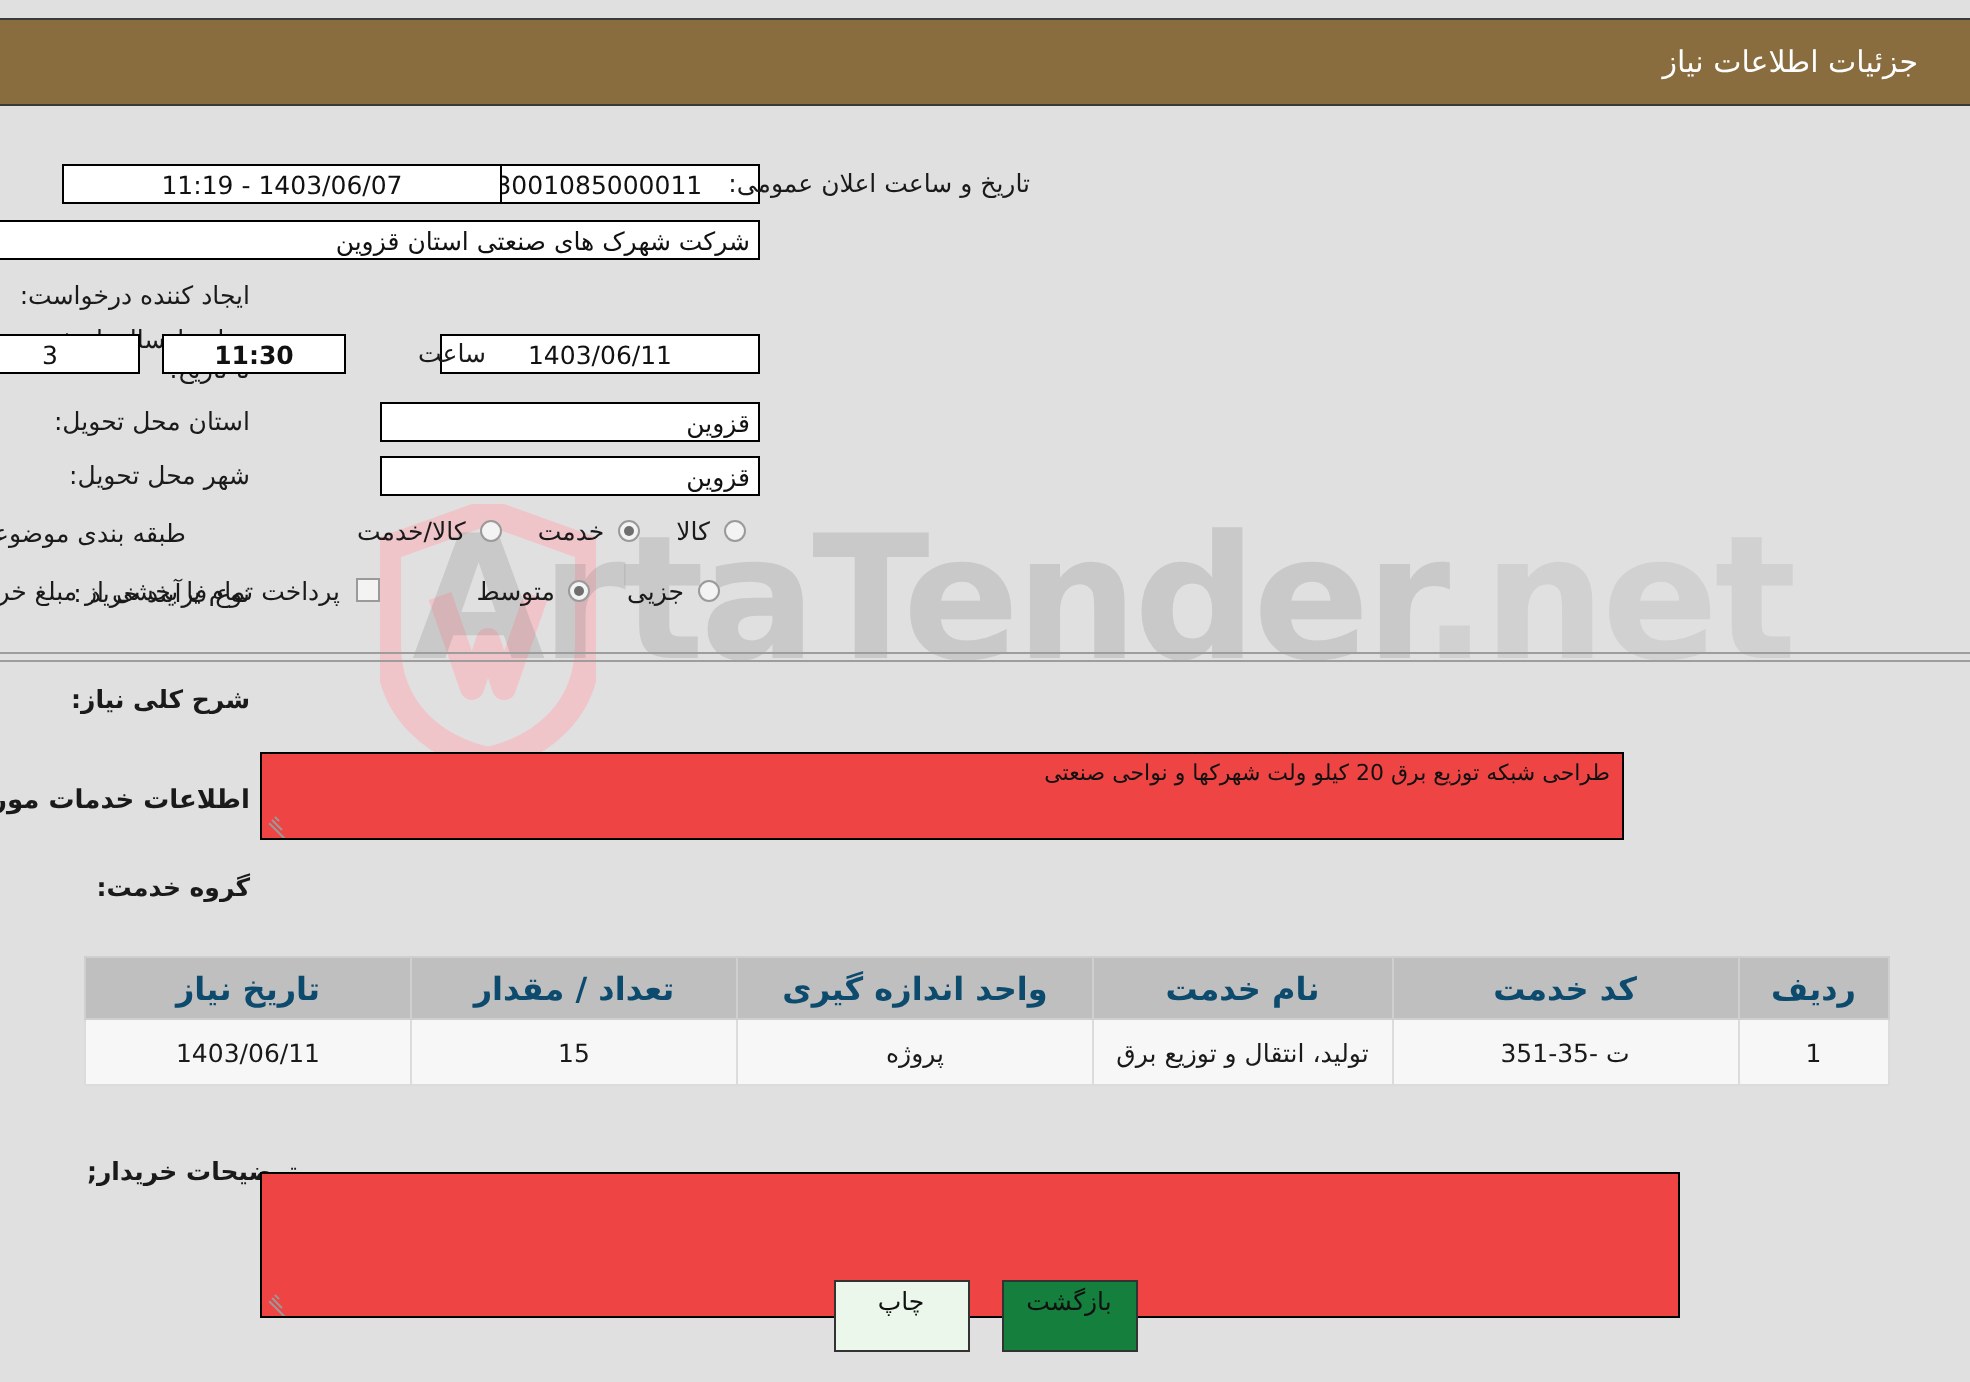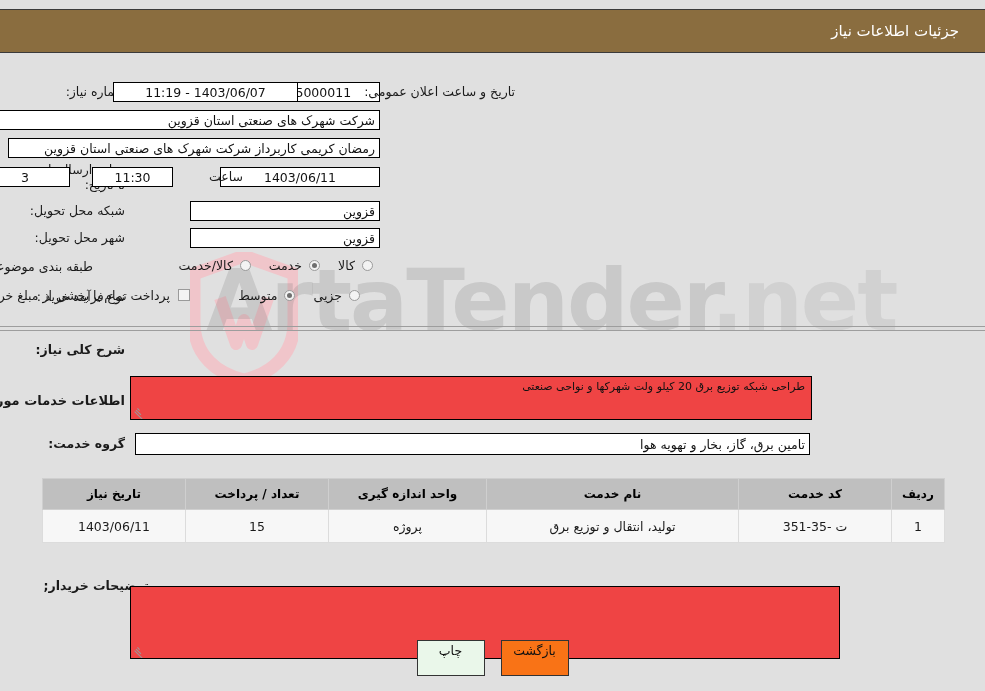--- a/index.html
+++ b/index.html
@@ -185,25 +185,25 @@
     left: 42px;
     top: 424px;
     width: 903px;
     border-collapse: collapse;
     background: #fafafa;
     font-size: 12px;
   }
   #need-table th {
     background: #bfbfbf;
     border: 1px solid #cfcfcf;
-    color: #000000;
+    color: #0c4a6e;
     font-weight: bold;
-    font-size: 12px;
+    font-size: 16px;
     height: 26px;
-    padding: 2px 6px;
+    padding: 2px 16px;
     text-align: center;
     white-space: nowrap;
   }
   #need-table td {
     border: 1px solid #dcdcdc;
     background: #f7f7f7;
     height: 28px;
     padding: 2px 6px;
     text-align: center;
     font-size: 12.5px;
@@ -228,21 +228,21 @@
     line-height: 20px;
     min-width: 68px;
     box-sizing: border-box;
     font-size: 12.5px;
     text-align: center;
     cursor: pointer;
     padding: 0 10px;
     color: #111;
   }
   .btn.print { background: #eaf7ea; }
-  .btn.back  { background: #f97316; }
+  .btn.back  { background: #15803d; }
 </style>
 </head>
 <body>
 
 <div id="watermark">
   <svg class="wm-shield" viewBox="0 0 108 132">
     <path d="M54 4 L104 22 L104 70 C104 104 80 122 54 128 C28 122 4 104 4 70 L4 22 Z" fill="none" stroke="#f0c5ca" stroke-width="13"></path>
     <path d="M30 46 L46 92 L54 68 L62 92 L78 46" fill="none" stroke="#f0c5ca" stroke-width="12" stroke-linejoin="round"></path>
   </svg>
   <div class="wm-text">
@@ -257,42 +257,41 @@
 <div id="content">
 
   <div class="field-row" style="right:860px; top:30px;">
     <span class="flabel">شماره نیاز:</span>
   </div>
   <div class="fbox" style="position:absolute; right:605px; top:28px; width:185px;">1103001085000011</div>
 
   <div class="field-row" style="right:470px; top:30px;">
     <span class="flabel">تاریخ و ساعت اعلان عمومی:</span>
   </div>
-  <div class="fbox" style="position:absolute; right:687px; top:28px; width:185px; left:auto;">1403/06/07 - 11:19</div>
+  <div class="fbox" style="position:absolute; right:734px; top:28px; width:220px; left:auto;">1403/06/07 - 11:19</div>
 
   <div class="field-row" style="right:860px; top:58px;">
     <span class="flabel">نام دستگاه خریدار:</span>
   </div>
   <div class="fbox rtltext" style="position:absolute; right:605px; top:56px; width:525px;">شرکت شهرک های صنعتی استان قزوین</div>
 
   <div class="field-row" style="right:860px; top:86px;">
     <span class="flabel">ایجاد کننده درخواست:</span>
   </div>
-  <div class="fbox rtltext" style="position:absolute; right:605px; top:84px; width:372px;">رمضان کریمی کاربرداز شرکت شهرک های صنعتی استان قزوین</div>
 
   <div class="field-row" style="right:860px; top:108px; width:110px; display:block;">
     <span class="flabel" style="white-space:normal; display:inline-block; line-height:15px;">مهلت ارسال پاسخ: تا تاریخ:</span>
   </div>
   <div class="fbox" style="position:absolute; right:605px; top:113px; width:160px;">1403/06/11</div>
   <div class="plain-text" style="position:absolute; right:742px; top:115px;">ساعت</div>
-  <div class="fbox" style="position:absolute; right:812px; top:113px; width:81px;">11:30</div>
+  <div class="fbox" style="position:absolute; right:812px; top:113px; width:92px;font-weight:bold;">11:30</div>
   <div class="fbox" style="position:absolute; right:915px; top:113px; width:90px;">3</div>
 
   <div class="field-row" style="right:860px; top:149px;">
-    <span class="flabel">شبکه محل تحویل:</span>
+    <span class="flabel">استان محل تحویل:</span>
   </div>
   <div class="fbox rtltext" style="position:absolute; right:605px; top:147px; width:190px;">قزوین</div>
 
   <div class="field-row" style="right:860px; top:176px;">
     <span class="flabel">شهر محل تحویل:</span>
   </div>
   <div class="fbox rtltext" style="position:absolute; right:605px; top:174px; width:190px;">قزوین</div>
 
   <div class="field-row" style="right:892px; top:205px;">
     <span class="flabel">طبقه بندی موضوعی:</span>
@@ -327,30 +326,29 @@
     <span class="resize-grip">
       <i style="width:11px; left:0px; top:9px;"></i>
       <i style="width:7px; left:2px; top:6px;"></i>
       <i style="width:3px; left:4px; top:3px;"></i>
     </span>
   </div>
 
   <div class="flabel bold" style="position:absolute; right:860px; top:339px; font-size:13px;">اطلاعات خدمات مورد نیاز</div>
 
   <div class="flabel bold" style="position:absolute; right:860px; top:382px;">گروه خدمت:</div>
-  <div class="fbox rtltext" style="position:absolute; right:175px; top:379px; width:675px; height:22px; line-height:22px;">تامین برق، گاز، بخار و تهویه هوا</div>
 
   <table id="need-table">
     <thead>
       <tr>
         <th style="width:40px;">ردیف</th>
         <th style="width:140px;">کد خدمت</th>
         <th>نام خدمت</th>
         <th style="width:145px;">واحد اندازه گیری</th>
-        <th style="width:130px;">تعداد / پرداخت</th>
+        <th style="width:130px;">تعداد / مقدار</th>
         <th style="width:130px;">تاریخ نیاز</th>
       </tr>
     </thead>
     <tbody>
       <tr>
         <td>1</td>
         <td>ت -35-351</td>
         <td>تولید، انتقال و توزیع برق</td>
         <td>پروژه</td>
         <td>15</td>

